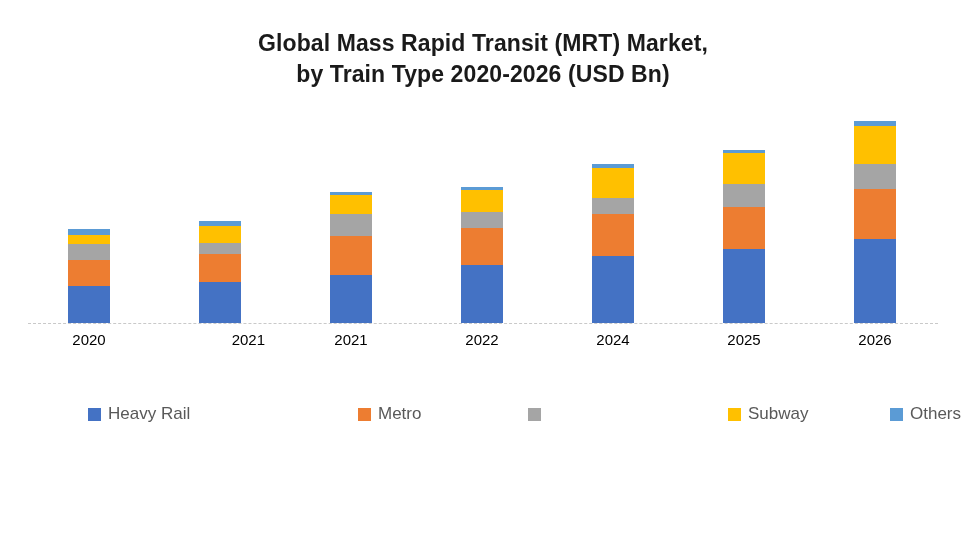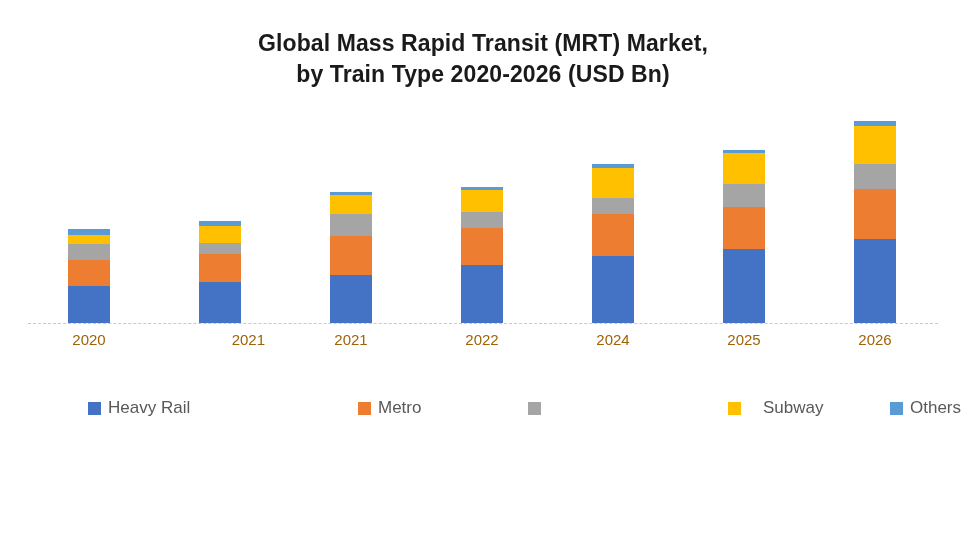--- a/index.html
+++ b/index.html
@@ -88,35 +88,35 @@
     top: 330px;
     width: 910px;
     height: 26px;
   }
   .xlabel {
     position: absolute;
     top: 0;
     width: 90px;
     text-align: center;
     font-size: 15px;
-    color: #a16207;
+    color: #000000;
     line-height: 20px;
   }
 
   
   .legend {
     position: absolute;
     left: 28px;
     top: 385px;
     width: 910px;
     height: 28px;
   }
   .legend-item {
     position: absolute;
-    top: 10px;
+    top: 16px;
     display: flex;
     align-items: center;
     height: 26px;
     white-space: nowrap;
     justify-content: space-between;
   }
   .legend-swatch {
     width: 13px;
     height: 13px;
     margin-right: 7px;
@@ -208,21 +208,21 @@
         <span class="legend-swatch seg-heavy-rail" style="background: rgb(68, 114, 196);"></span>
         <span class="legend-label">Heavy Rail</span>
       </div>
       <div class="legend-item" style="left: 330px;">
         <span class="legend-swatch seg-metro" style="background: rgb(237, 125, 49);"></span>
         <span class="legend-label">Metro</span>
       </div>
       <div class="legend-item" style="left: 500px;">
         <span class="legend-swatch seg-underground" style="background: rgb(165, 165, 165);"></span>
       </div>
-      <div class="legend-item" style="left: 700px; gap: 15px;">
+      <div class="legend-item" style="left: 700px;">
         <span class="legend-swatch seg-subway" style="background: rgb(255, 192, 0);"></span>
         <span class="legend-label">Subway</span>
       </div>
       <div class="legend-item" style="left: 862px;">
         <span class="legend-swatch seg-others" style="background: rgb(91, 155, 213);"></span>
         <span class="legend-label">Others</span>
       </div>
     </div>
 
 </div>

